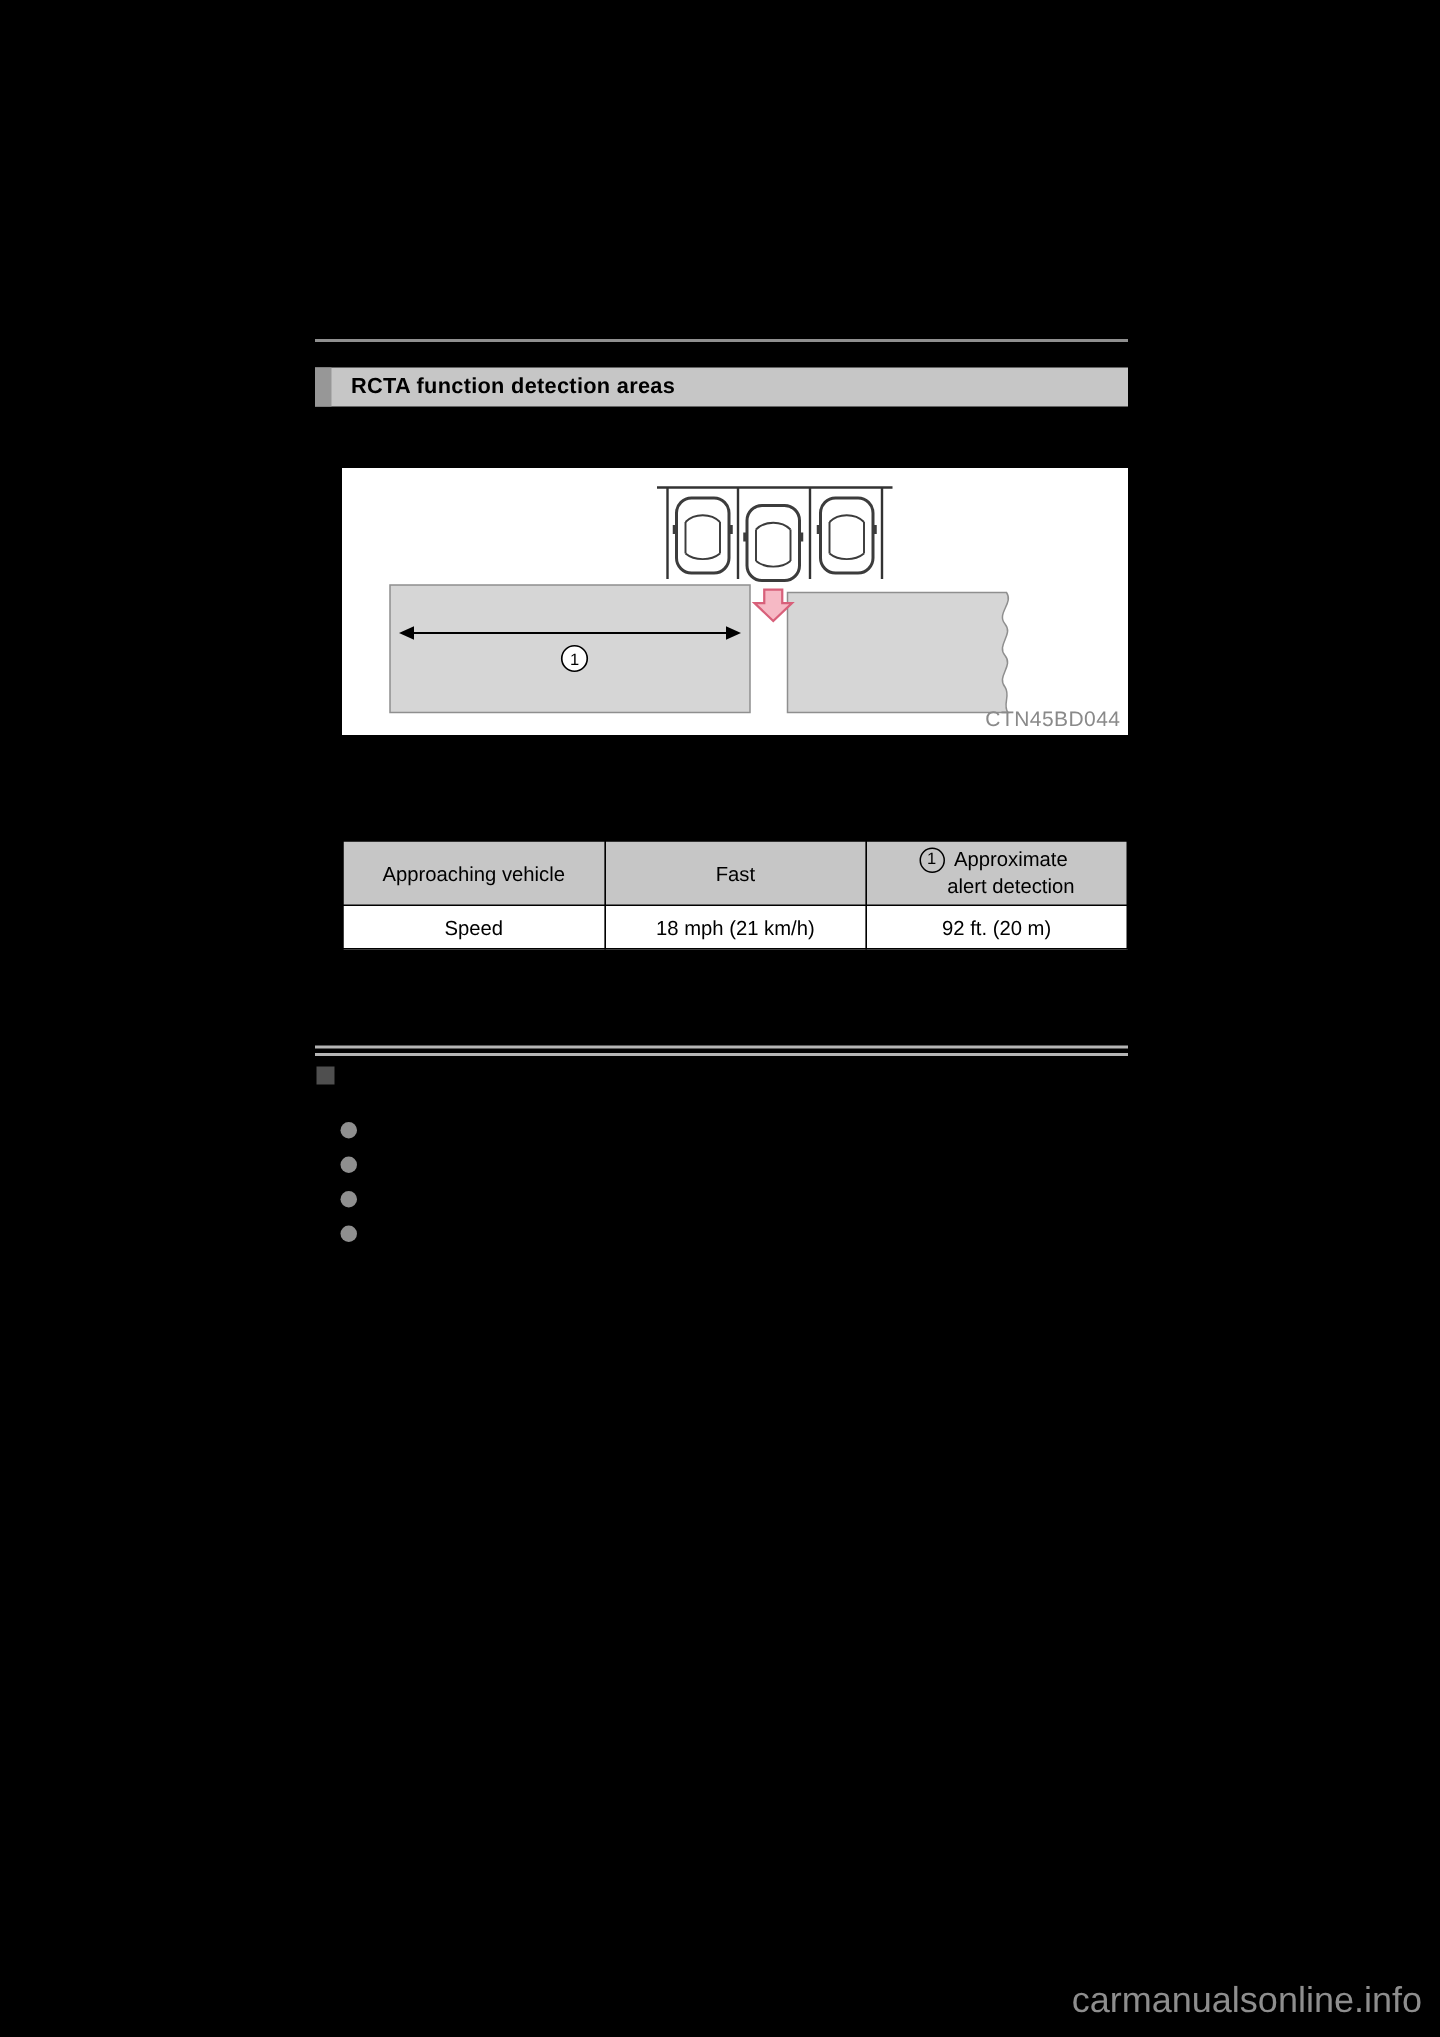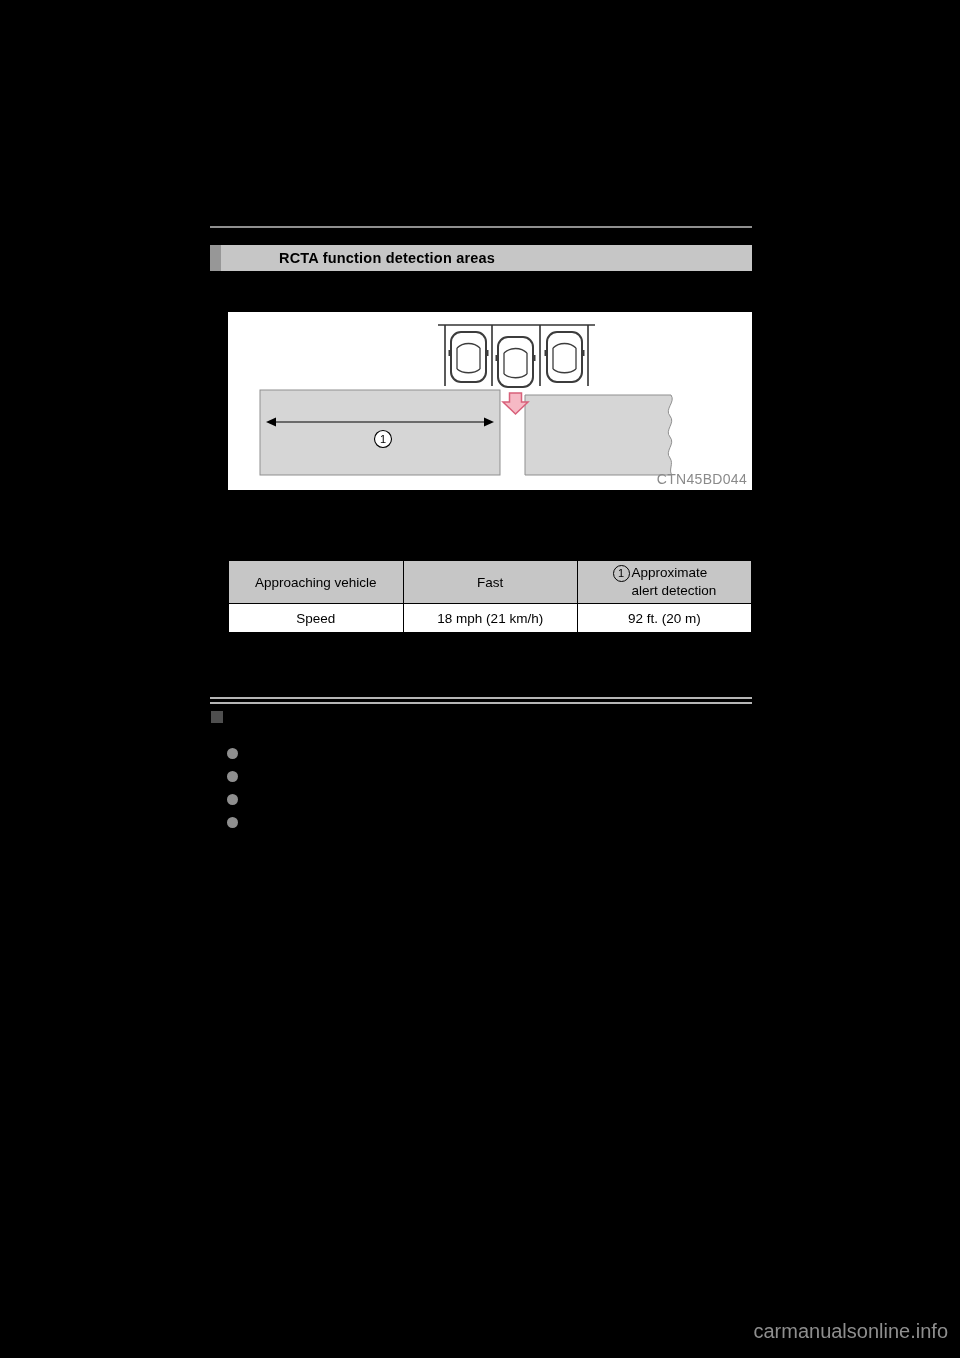--- a/index.html
+++ b/index.html
@@ -8,21 +8,21 @@
     background:var(--page-bg,#000);
     font-family:"Liberation Sans", sans-serif;
     overflow:hidden;
   }
   .top-rule {
     position:absolute; left:210px; top:226px; width:542px; height:2px;
     background:#8f8f8f;
   }
   .heading-bar {
     position:absolute; left:210px; top:245px; width:542px; height:26px;
-    background:var(--heading-bg,#c6c6c6); display:flex; align-items:center;gap:45px;
+    background:var(--heading-bg,#c6c6c6); display:flex; align-items:center;
   }
   .heading-accent { flex:none; width:11px; height:26px; background:var(--heading-accent,#979797); }
   .heading-title { font-size:14.5px; font-weight:bold; color:#000; padding-left:13px; letter-spacing:.2px; }
 
   .diagram {
     position:absolute; left:228px; top:312px; width:524px; height:178px;
     background:#fff;
   }
   .diagram svg { display:block; }
   .diagram-caption {
@@ -43,42 +43,42 @@
     position:absolute; left:228px; top:560px; width:524px;
     border-collapse:collapse; table-layout:fixed;
   }
   .spec-table th, .spec-table td {
     border:1px solid #000; font-size:13.5px; color:#000;
     text-align:center; vertical-align:middle; padding:0 4px;
   }
   .spec-table th { background:var(--table-header-bg,#c6c6c6); height:42px; font-weight:normal; }
   .spec-table td { background:#fff; height:28px; }
   .hdr3 { display:flex; justify-content:center; align-items:flex-start; gap:2px; }
-  .hdr3-text { text-align:left; line-height:1.3; }
+  .hdr3-text { text-align:center; line-height:1.3; }
   .badge {
     display:inline-block; width:15px; height:15px; border:1px solid #000; border-radius:50%;
     font-size:11px; line-height:15px; text-align:center; flex:none; margin-top:1px;
   }
 
   .double-rule {
     position:absolute; left:210px; top:697px; width:542px; height:7px;
     border-top:2px solid #b5b5b5; border-bottom:2px solid #b5b5b5; box-sizing:border-box;
   }
   .section-marker {
     position:absolute; left:211px; top:711px; width:12px; height:12px; background:#4f4f4f;
   }
   .bullet-list {
     position:absolute; left:227px; top:748px;
     display:flex; flex-direction:column; gap:12px;
   }
   .bullet-dot { width:11px; height:11px; border-radius:50%; background:#8f8f8f; }
 
   .watermark {
     position:absolute; right:12px; top:1320px;
-    font-size:20px; color:var(--watermark,#8e8e8e);
+    font-size:24px; color:var(--watermark,#8e8e8e);
   }
 </style>
 </head>
 <body>
 
 <div class="page">
 
   <div class="top-rule"></div>
 
   <div class="heading-bar">

